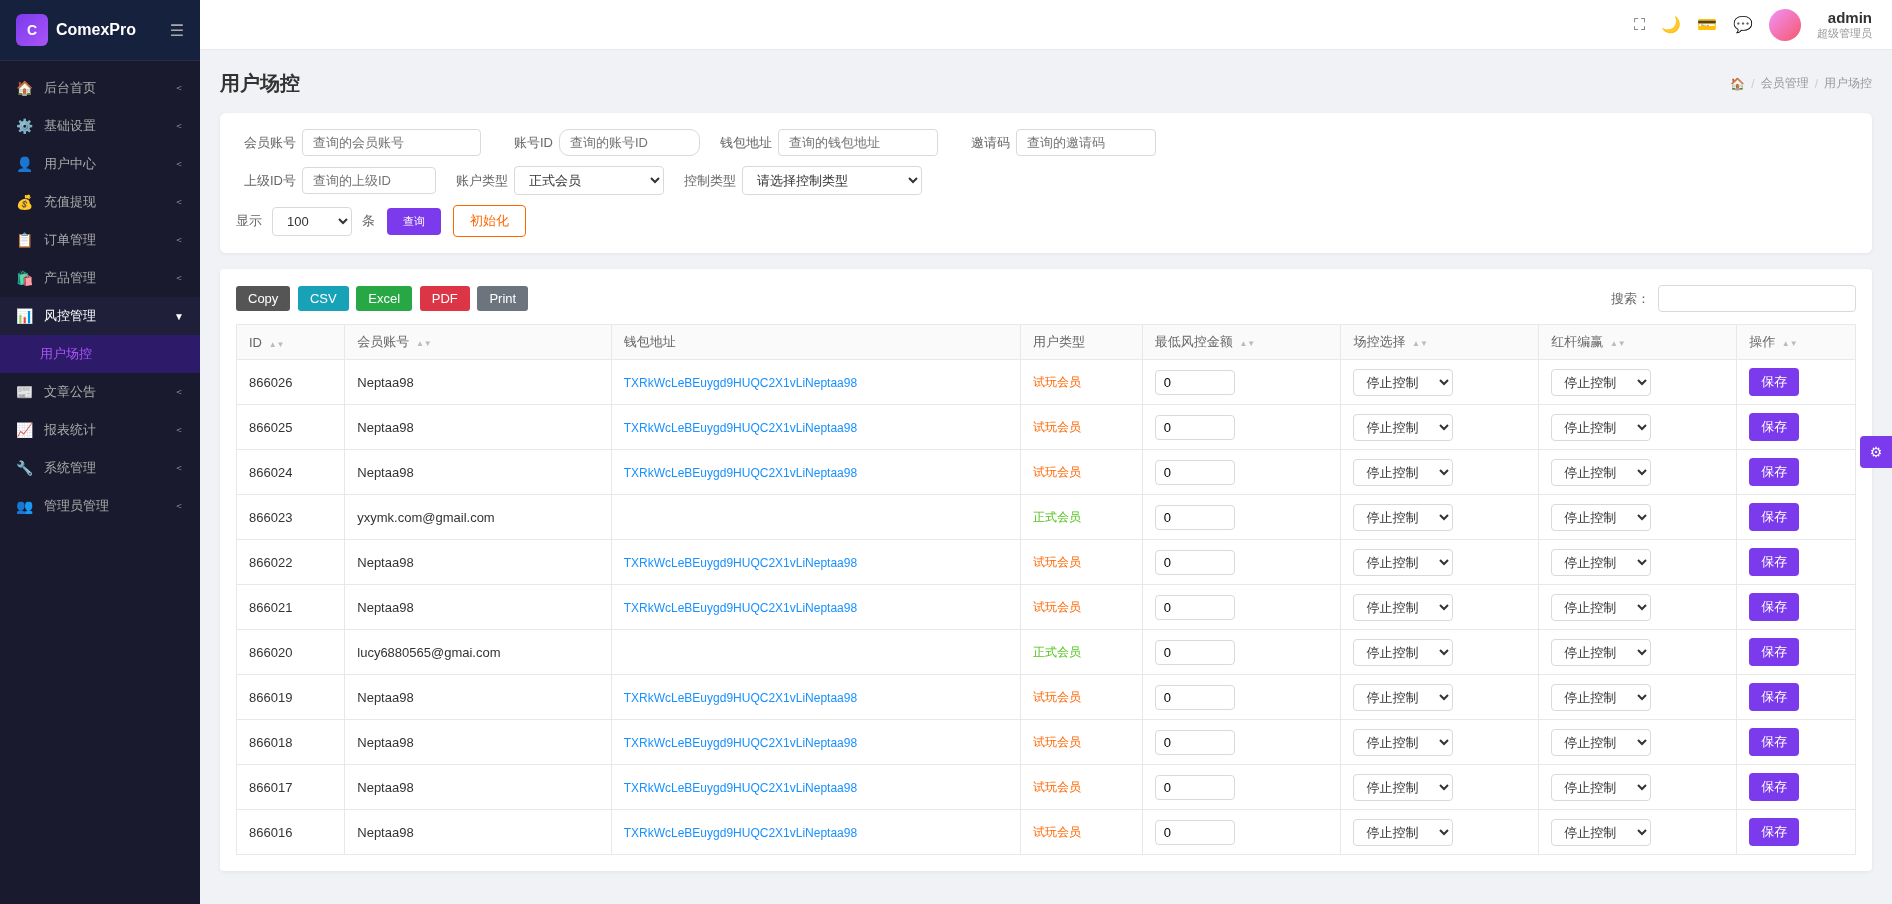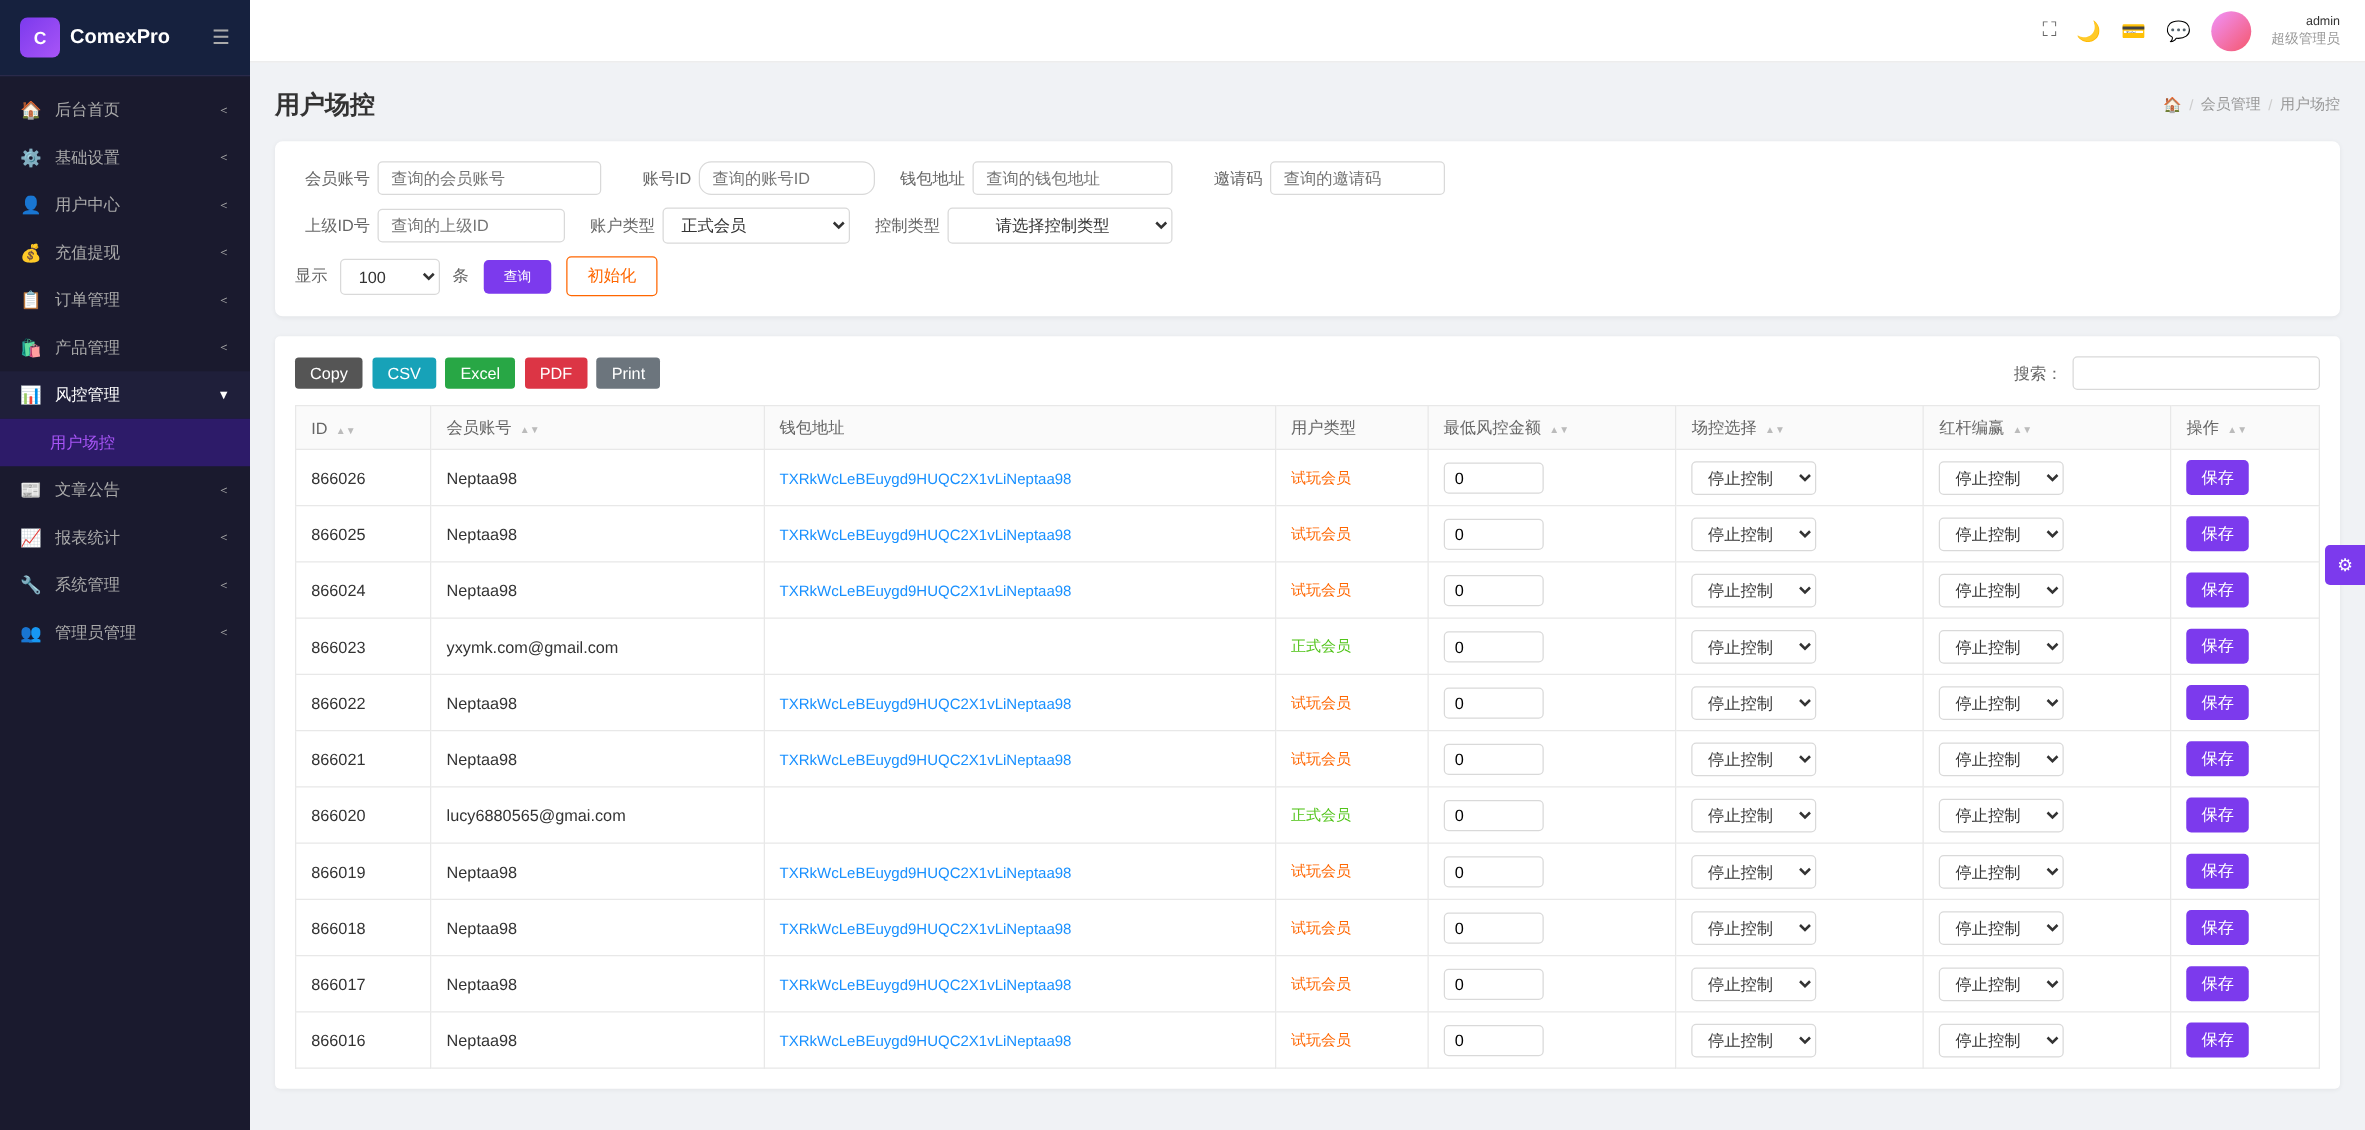--- a/index.html
+++ b/index.html
@@ -20,21 +20,21 @@
     .menu-arrow { font-size: 10px; }
 
     
     .main { flex: 1; display: flex; flex-direction: column; overflow: hidden; }
 
     
     .header { background: #fff; height: 50px; display: flex; align-items: center; justify-content: space-between; padding: 0 20px; border-bottom: 1px solid #e8e8e8; flex-shrink: 0; }
     .header-right { display: flex; align-items: center; gap: 16px; }
     .header-icon { cursor: pointer; color: #666; font-size: 16px; }
     .header-user { display: flex; flex-direction: column; align-items: flex-end; }
-    .header-username { font-size: 10px; color: #333; font-weight: normal; }
+    .header-username { font-size: 15px; color: #333; font-weight: bold; }
     .header-role { font-size: 11px; color: #999; }
 
     
     .page-content { flex: 1; overflow-y: auto; padding: 20px; }
 
     
     .page-header { display: flex; justify-content: space-between; align-items: center; margin-bottom: 16px; }
     .page-title { font-size: 20px; font-weight: bold; color: #333; }
     .breadcrumb { font-size: 12px; color: #999; display: flex; align-items: center; gap: 6px; }
     .breadcrumb-separator { color: #ccc; }
@@ -222,33 +222,33 @@
           <input class="filter-input" style="width: 160px;" placeholder="查询的钱包地址">
         </div>
         <div class="filter-group">
           <label class="filter-label">邀请码</label>
           <input class="filter-input" style="width: 140px;" placeholder="查询的邀请码">
         </div>
       </div>
       <div class="filter-row">
         <div class="filter-group">
           <label class="filter-label">上级ID号</label>
-          <input class="filter-input" style="width: 150px;" placeholder="查询的上级ID">
+          <input class="filter-input" style="width: 134px;" placeholder="查询的上级ID">
         </div>
         <div class="filter-group">
           <label class="filter-label">账户类型</label>
           <select class="filter-select" style="width:150px;">
             <option>正式会员</option>
             <option>试玩会员</option>
             <option>全部</option>
           </select>
         </div>
         <div class="filter-group">
           <label class="filter-label">控制类型</label>
-          <select class="filter-select" style="width:180px;text-align:center;">
+          <select class="filter-select" style="width:180px;">
             <option>请选择控制类型</option>
             <option>停止控制</option>
             <option>大单控制</option>
             <option>小单控制</option>
           </select>
         </div>
       </div>
       <div class="filter-row">
         <div class="display-row">
           <span class="display-label">显示</span>

